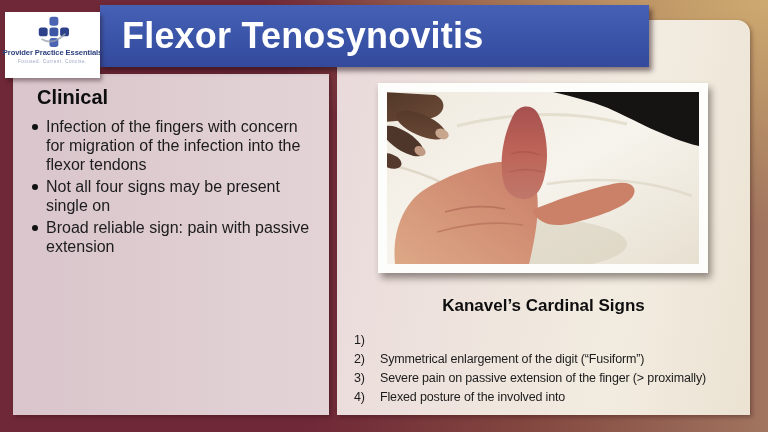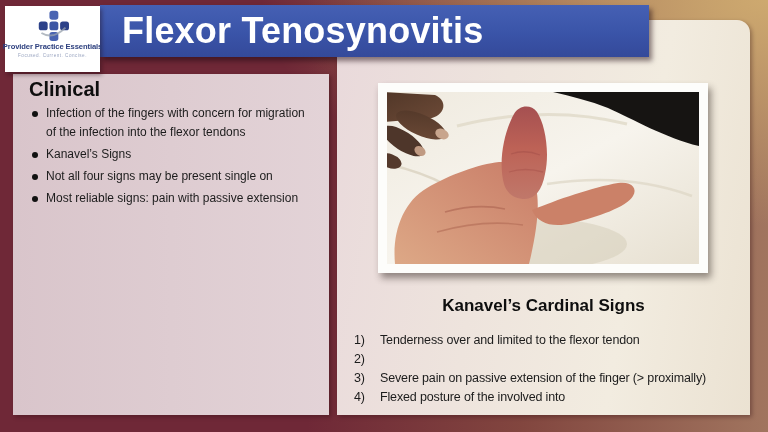--- a/index.html
+++ b/index.html
@@ -5,53 +5,53 @@
   html,body{margin:0;padding:0;background:#222;}
   .slide{
     position:relative;width:768px;height:432px;overflow:hidden;
     font-family:"Liberation Sans",sans-serif;color:#161616;
     background:
       radial-gradient(120% 95% at 100% 0%, rgba(208,172,112,0.95) 0%, rgba(208,172,112,0) 55%),
       linear-gradient(to right, #6f2837 0%, #6f2837 40%, #82463f 68%, #a1755f 100%);
   }
   
   .logo-box{
-    position:absolute;left:5px;top:6px;width:95px;height:66px;background:#fff;
+    position:absolute;left:5px;top:12px;width:95px;height:66px;background:#fff;
     box-shadow:2px 3px 4px rgba(35,10,18,.4);
     display:flex;flex-direction:column;align-items:center;justify-content:flex-start;
     padding-top:3px;box-sizing:border-box;z-index:4;text-align:right;
   }
   .logo-cross{width:32px;height:32px;display:block;}
   .logo-name{font-size:7.6px;font-weight:700;color:#2c3f7e;white-space:nowrap;margin-top:1px;letter-spacing:-0.1px;}
   .logo-tagline{font-size:4.6px;color:#9aa5c0;letter-spacing:.5px;margin-top:2px;}
   .banner{
-    position:absolute;left:100px;top:5px;width:549px;height:52px;z-index:3;
+    position:absolute;left:100px;top:5px;width:549px;height:62px;z-index:3;
     background:linear-gradient(180deg,#4560b4 0%,#3a54a8 55%,#34499a 100%);
     box-shadow:3px 4px 5px rgba(30,8,16,.5);
     display:flex;align-items:center;text-align:center;
   }
   .banner-title{color:#fff;font-weight:700;font-size:36px;padding-left:22px;letter-spacing:.2px;}
   
   .left-panel{
     position:absolute;left:13px;top:74px;width:316px;height:341px;
     background:linear-gradient(90deg,#d9c5cb 0%,#e3d3d7 100%);
     box-shadow:2px 2px 4px rgba(40,10,15,.35);
     box-sizing:border-box;padding:4px 14px 0 16px;
   }
   .right-panel{
     position:absolute;left:337px;top:20px;width:413px;height:395px;
     background:linear-gradient(100deg,#e9d9db 0%,#eee4dd 38%,#f2ece0 70%,#ebe2d2 100%);
     border-top-right-radius:13px;
     box-shadow:2px 2px 4px rgba(40,10,15,.35);
     z-index:1;
   }
-  .section-heading{font-size:20px;font-weight:700;color:#0e0e0e;margin:0;}
+  .section-heading{font-size:20px;font-weight:700;color:#0e0e0e;margin:8px;}
   .bullet-list{list-style:none;margin:3px 0 0 0;padding:0;}
   .bullet-list li{
-    position:relative;font-size:12px;line-height:19px;color:#1c1c1c;
+    position:relative;font-size:16px;line-height:19px;color:#1c1c1c;
     padding-left:17px;margin-bottom:3px;
   }
   .bullet-list li::before{
     content:"";position:absolute;left:3px;top:7px;width:6px;height:6px;border-radius:50%;background:#111;
   }
   .treatment-block{margin-top:11px;}
   
   .photo-frame{
     position:absolute;left:378px;top:83px;width:330px;height:190px;z-index:2;
     background:#fdfdfb;box-sizing:border-box;padding:9px;
@@ -141,38 +141,37 @@
       <path d="M124,62 Q138,57 153,63" stroke="#a4504a" stroke-width="1.3" fill="none" opacity="0.55"></path>
       <path d="M122,80 Q138,75 156,80" stroke="#a4504a" stroke-width="1.3" fill="none" opacity="0.45"></path>
     </svg>
   </div>
 
   <div class="figure-caption">Kanavel’s Cardinal Signs</div>
 
   <div class="signs-list">
     <div class="sign-row">
       <span class="sign-num">1)</span>
-      <span class="sign-text">Tenderness over and limited to the flexor tendon</span>
     </div>
     <div class="sign-row">
       <span class="sign-num">2)</span>
+      <span class="sign-text">Symmetrical enlargement of the digit (“Fusiform”)</span>
     </div>
     <div class="sign-row">
       <span class="sign-num">3)</span>
       <span class="sign-text">Severe pain on passive extension of the finger (&gt; proximally)</span>
     </div>
     <div class="sign-row">
       <span class="sign-num">4)</span>
       <span class="sign-text">Flexed posture of the involved into</span>
     </div>
   </div>
 
   <div class="left-panel">
     <h2 class="section-heading">Clinical</h2>
     <ul class="bullet-list">
       <li>Infection of the fingers with concern for migration of the infection into the flexor tendons</li>
-      <li>Kanavel’s Signs</li>
       <li>Not all four signs may be present single on</li>
-      <li>Most reliable signs: pain with passive extension</li>
+      <li>Broad reliable sign: pain with passive extension</li>
     </ul>
   </div>
 
 </div>
 
 </body></html>

